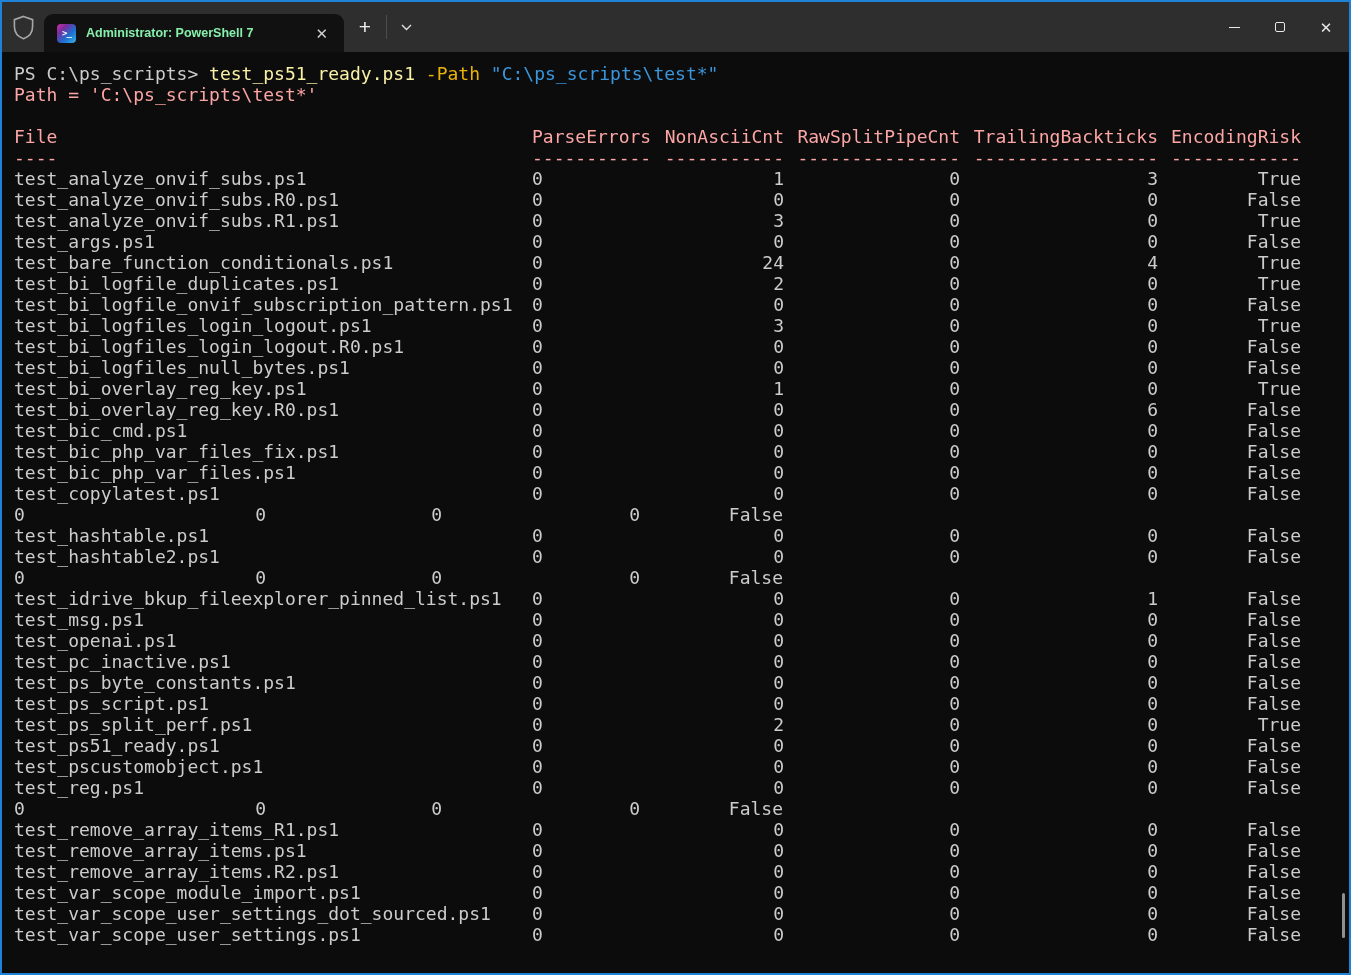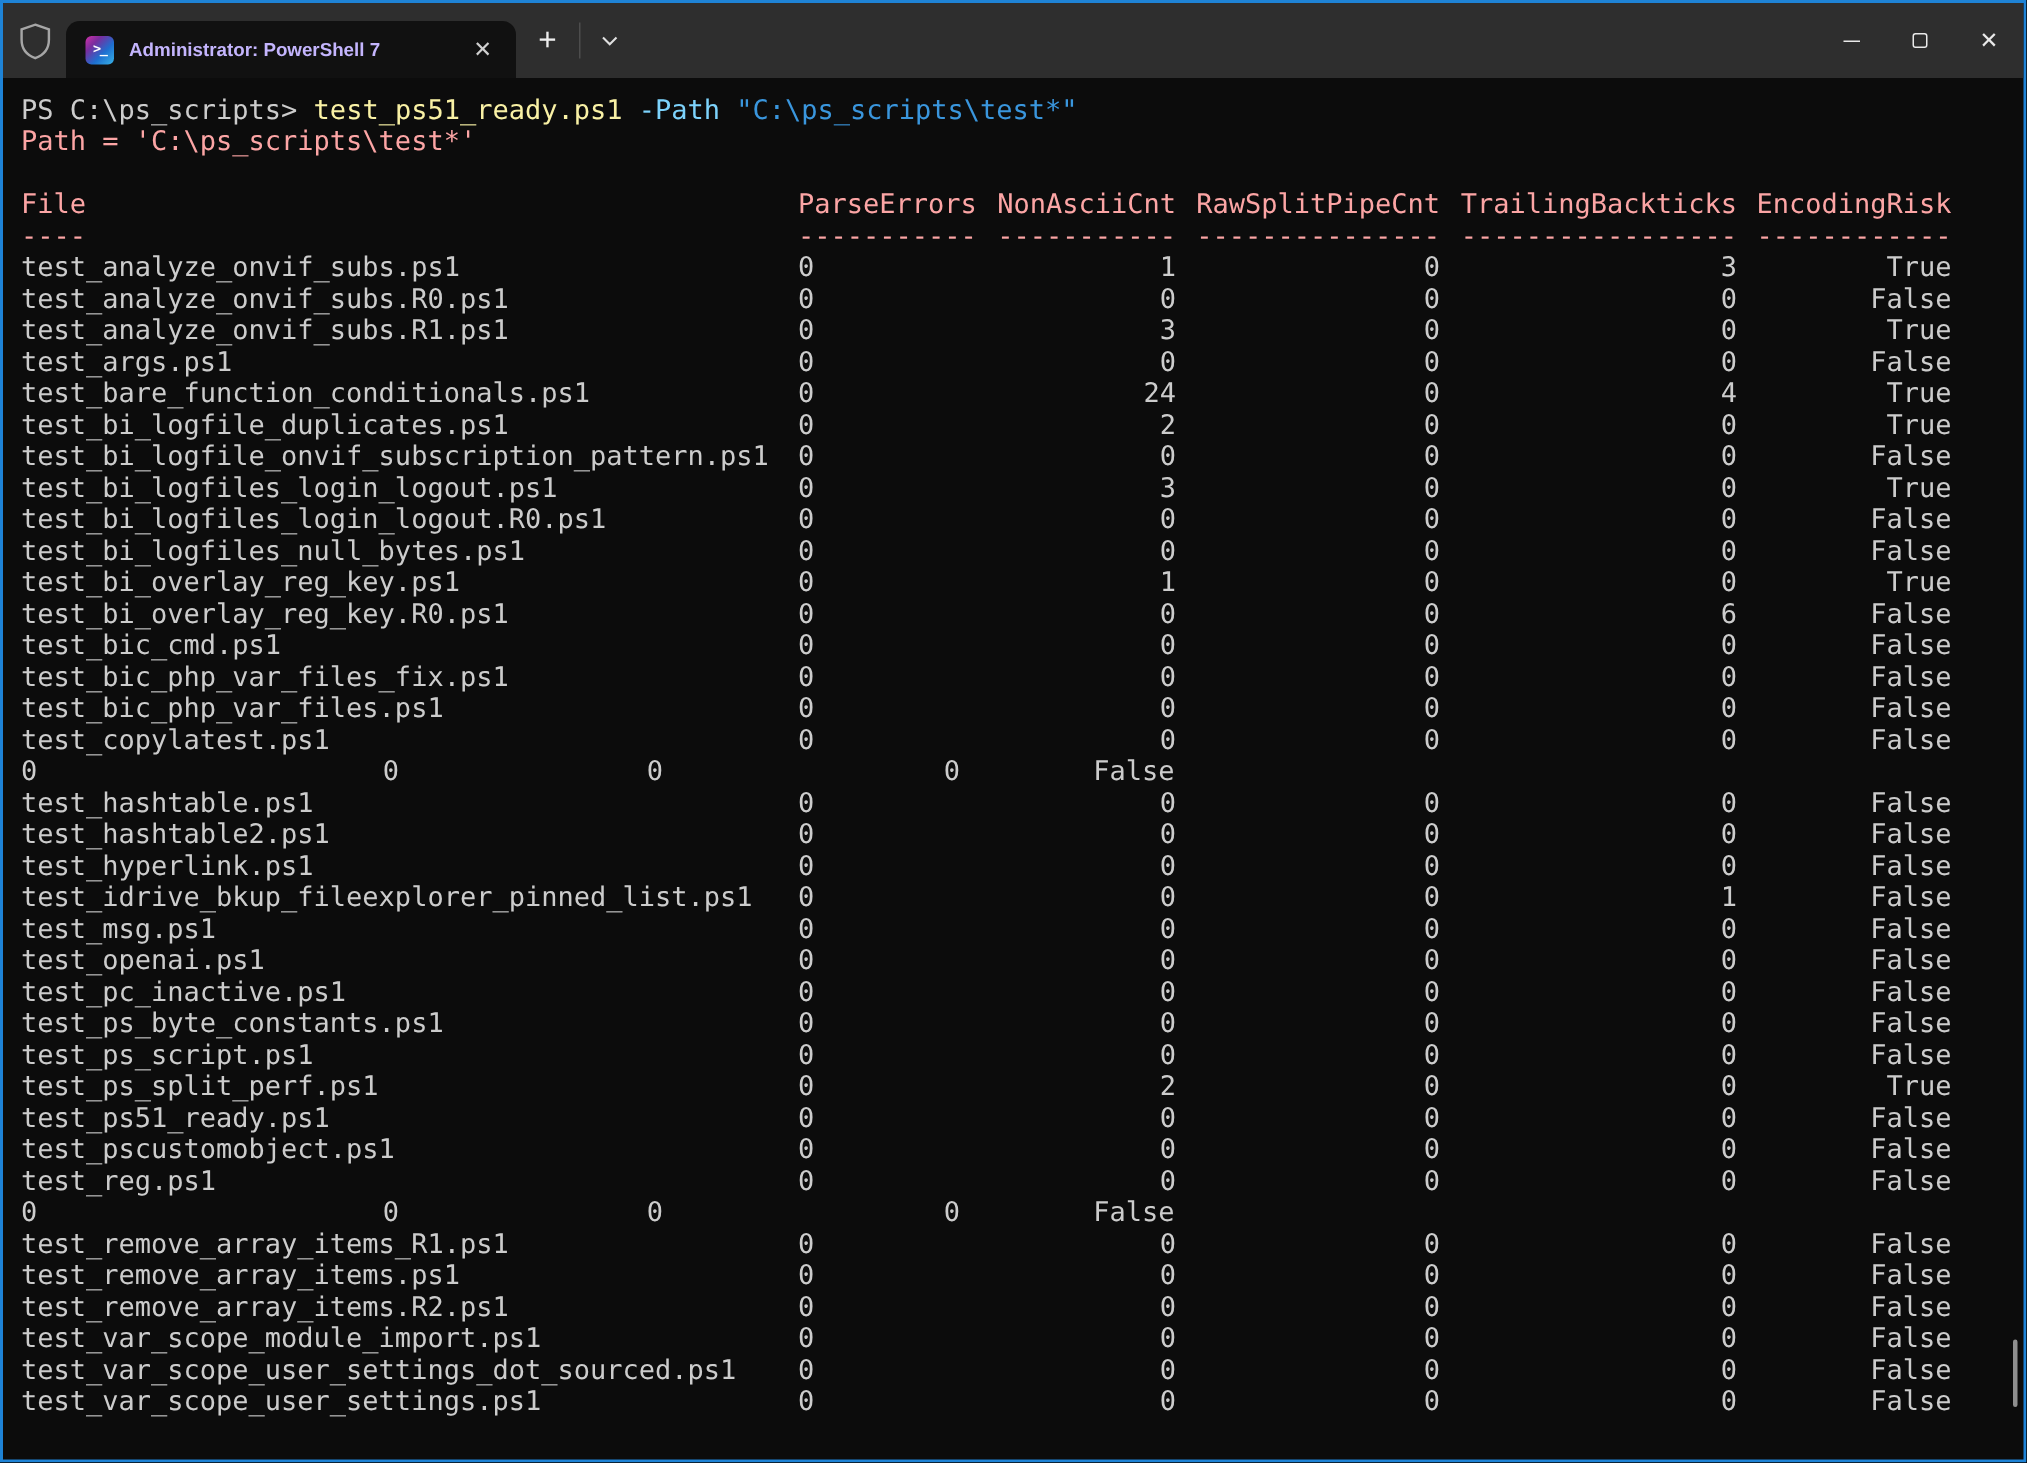--- a/index.html
+++ b/index.html
@@ -32,21 +32,21 @@
   .ps-icon {
     width:19px; height:19px; border-radius:4px;
     background:linear-gradient(135deg,#d131a6 0%,#7a2d9e 28%,#1e6fd0 62%,#38b3e6 100%);
     display:flex; align-items:center; justify-content:center;
     color:#fff; font-family:"DejaVu Sans Mono", monospace;
     font-size:9px; font-weight:bold; letter-spacing:-1px;
     flex:none;
   }
   .tab-title {
     margin-left:10px;
-    color:#c4b5fd; font-size:12.5px; font-weight:600;
+    color:#86efac; font-size:12.5px; font-weight:600;
     flex:1 1 auto;
     white-space:nowrap; overflow:hidden;
   }
   .tab-close {
     color:#cfcfcf; font-size:15px; line-height:15px; font-weight:300;
     padding:2px 6px; border-radius:3px; flex:none;
   }
   .newtab-btn {
     width:42px; display:flex; align-items:center; justify-content:center;
     color:#ededed; font-size:21px; font-weight:200;
@@ -72,21 +72,21 @@
   .trow { display:flex; width:1287px; height:21px; white-space:pre; }
   .col { white-space:pre; overflow:hidden; flex:none; }
   .c0 { flex:1 1 auto; text-align:left; }
   .c1 { width:120px; }
   .c2 { width:132px; text-align:right; }
   .c3 { width:176px; text-align:right; }
   .c4 { width:198px; text-align:right; }
   .c5 { width:143px; text-align:right; }
   .green  { color:#fca5a5; }
   .yellow { color:#f9f1a5; }
-  .pgray  { color:#7dd3fc; }
+  .pgray  { color:#eab308; }
   .pblue  { color:#3a96dd; }
   .scroll-thumb {
     position:absolute; right:4px; top:891px;
     width:3px; height:45px; border-radius:2px;
     background:#8f8f8f;
   }
 </style>
 </head>
 <body>
 
@@ -147,21 +147,21 @@
         <div class="trow"><span class="col c0">test_bi_logfiles_null_bytes.ps1</span><span class="col c1">0</span><span class="col c2">0</span><span class="col c3">0</span><span class="col c4">0</span><span class="col c5">False</span></div>
         <div class="trow"><span class="col c0">test_bi_overlay_reg_key.ps1</span><span class="col c1">0</span><span class="col c2">1</span><span class="col c3">0</span><span class="col c4">0</span><span class="col c5">True</span></div>
         <div class="trow"><span class="col c0">test_bi_overlay_reg_key.R0.ps1</span><span class="col c1">0</span><span class="col c2">0</span><span class="col c3">0</span><span class="col c4">6</span><span class="col c5">False</span></div>
         <div class="trow"><span class="col c0">test_bic_cmd.ps1</span><span class="col c1">0</span><span class="col c2">0</span><span class="col c3">0</span><span class="col c4">0</span><span class="col c5">False</span></div>
         <div class="trow"><span class="col c0">test_bic_php_var_files_fix.ps1</span><span class="col c1">0</span><span class="col c2">0</span><span class="col c3">0</span><span class="col c4">0</span><span class="col c5">False</span></div>
         <div class="trow"><span class="col c0">test_bic_php_var_files.ps1</span><span class="col c1">0</span><span class="col c2">0</span><span class="col c3">0</span><span class="col c4">0</span><span class="col c5">False</span></div>
         <div class="trow"><span class="col c0">test_copylatest.ps1</span><span class="col c1">0</span><span class="col c2">0</span><span class="col c3">0</span><span class="col c4">0</span><span class="col c5">False</span></div>
         <div class="trow"><span class="col c1">0</span><span class="col c2">0</span><span class="col c3">0</span><span class="col c4">0</span><span class="col c5">False</span></div>
         <div class="trow"><span class="col c0">test_hashtable.ps1</span><span class="col c1">0</span><span class="col c2">0</span><span class="col c3">0</span><span class="col c4">0</span><span class="col c5">False</span></div>
         <div class="trow"><span class="col c0">test_hashtable2.ps1</span><span class="col c1">0</span><span class="col c2">0</span><span class="col c3">0</span><span class="col c4">0</span><span class="col c5">False</span></div>
-        <div class="trow"><span class="col c0">test_hyperlink.ps1</span><span class="col c1">0</span><span class="col c2">0</span><span class="col c3">0</span><span class="col c4">0</span><span class="col c5">False</span></div>
+        <div class="trow"><span class="col c1">0</span><span class="col c2">0</span><span class="col c3">0</span><span class="col c4">0</span><span class="col c5">False</span></div>
         <div class="trow"><span class="col c0">test_idrive_bkup_fileexplorer_pinned_list.ps1</span><span class="col c1">0</span><span class="col c2">0</span><span class="col c3">0</span><span class="col c4">1</span><span class="col c5">False</span></div>
         <div class="trow"><span class="col c0">test_msg.ps1</span><span class="col c1">0</span><span class="col c2">0</span><span class="col c3">0</span><span class="col c4">0</span><span class="col c5">False</span></div>
         <div class="trow"><span class="col c0">test_openai.ps1</span><span class="col c1">0</span><span class="col c2">0</span><span class="col c3">0</span><span class="col c4">0</span><span class="col c5">False</span></div>
         <div class="trow"><span class="col c0">test_pc_inactive.ps1</span><span class="col c1">0</span><span class="col c2">0</span><span class="col c3">0</span><span class="col c4">0</span><span class="col c5">False</span></div>
         <div class="trow"><span class="col c0">test_ps_byte_constants.ps1</span><span class="col c1">0</span><span class="col c2">0</span><span class="col c3">0</span><span class="col c4">0</span><span class="col c5">False</span></div>
         <div class="trow"><span class="col c0">test_ps_script.ps1</span><span class="col c1">0</span><span class="col c2">0</span><span class="col c3">0</span><span class="col c4">0</span><span class="col c5">False</span></div>
         <div class="trow"><span class="col c0">test_ps_split_perf.ps1</span><span class="col c1">0</span><span class="col c2">2</span><span class="col c3">0</span><span class="col c4">0</span><span class="col c5">True</span></div>
         <div class="trow"><span class="col c0">test_ps51_ready.ps1</span><span class="col c1">0</span><span class="col c2">0</span><span class="col c3">0</span><span class="col c4">0</span><span class="col c5">False</span></div>
         <div class="trow"><span class="col c0">test_pscustomobject.ps1</span><span class="col c1">0</span><span class="col c2">0</span><span class="col c3">0</span><span class="col c4">0</span><span class="col c5">False</span></div>
         <div class="trow"><span class="col c0">test_reg.ps1</span><span class="col c1">0</span><span class="col c2">0</span><span class="col c3">0</span><span class="col c4">0</span><span class="col c5">False</span></div>

